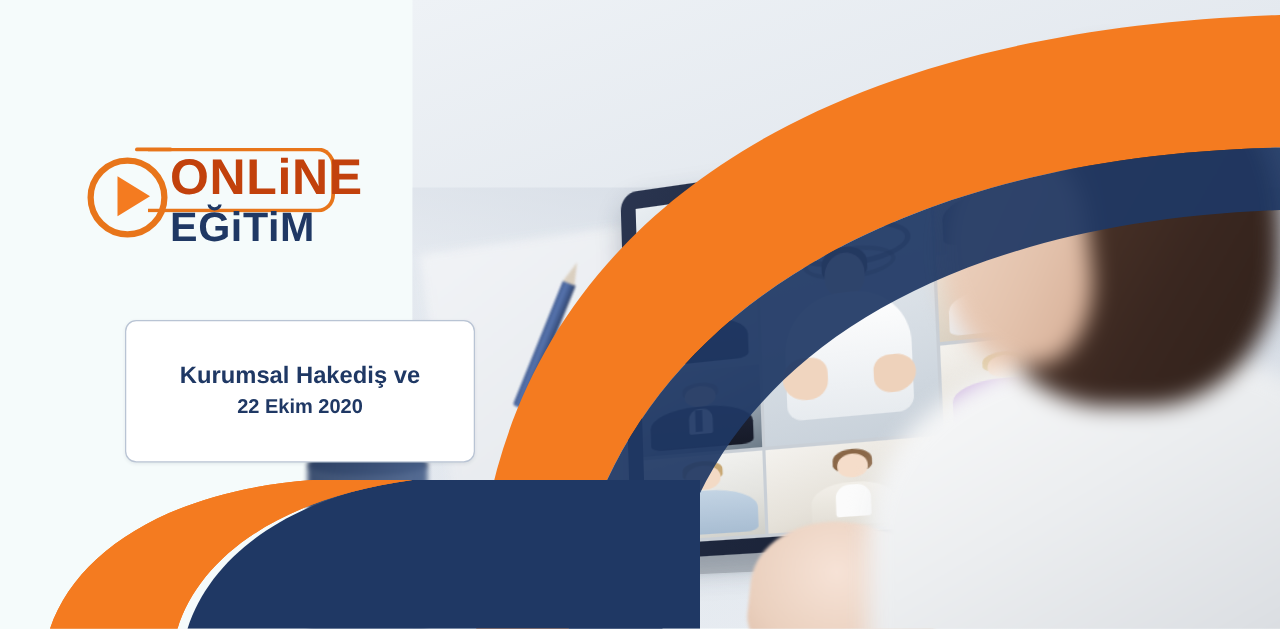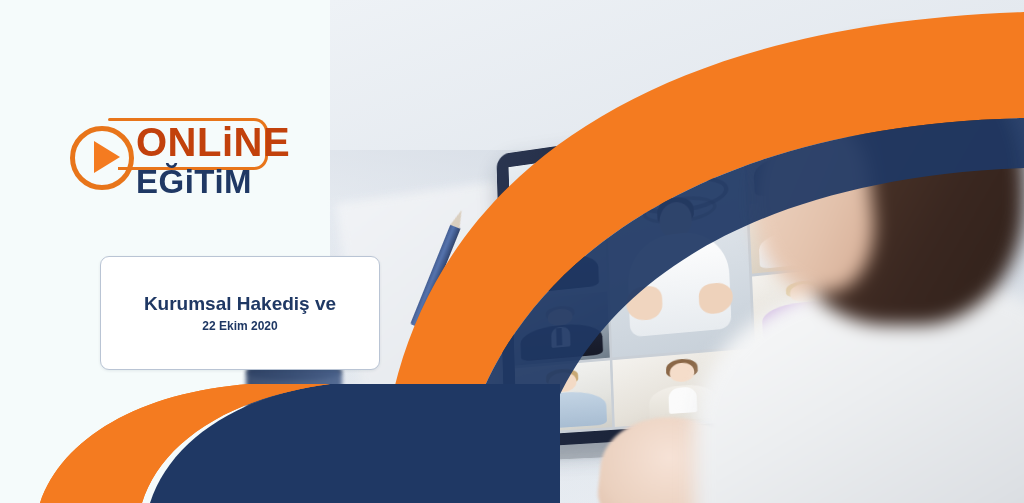--- a/index.html
+++ b/index.html
@@ -372,21 +372,21 @@
     color: #1F3864;
     font-weight: bold;
     font-size: 19px;
     line-height: 1.32;
     text-align: center;
     white-space: nowrap;
   }
   .title-date {
     color: #1F3864;
     font-weight: bold;
-    font-size: 12px;
+    font-size: 16px;
     line-height: 1.5;
     text-align: center;
   }
 </style>
 </head>
 <body>
 
 <div id="banner">
 
   <div class="photo-layer">

